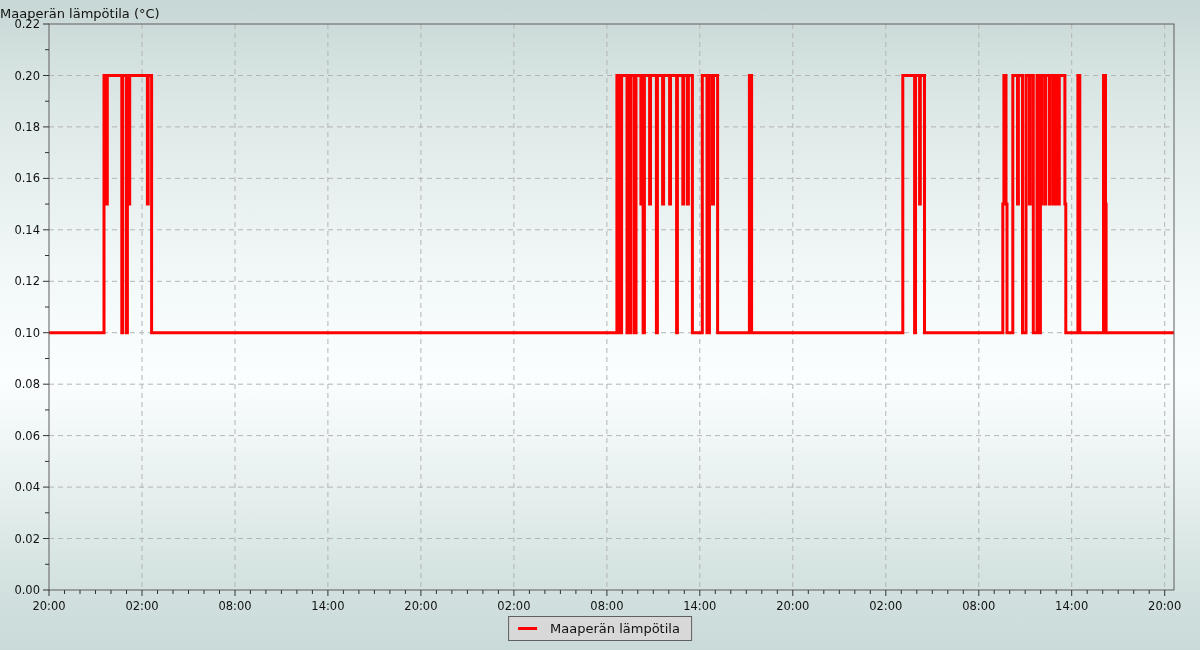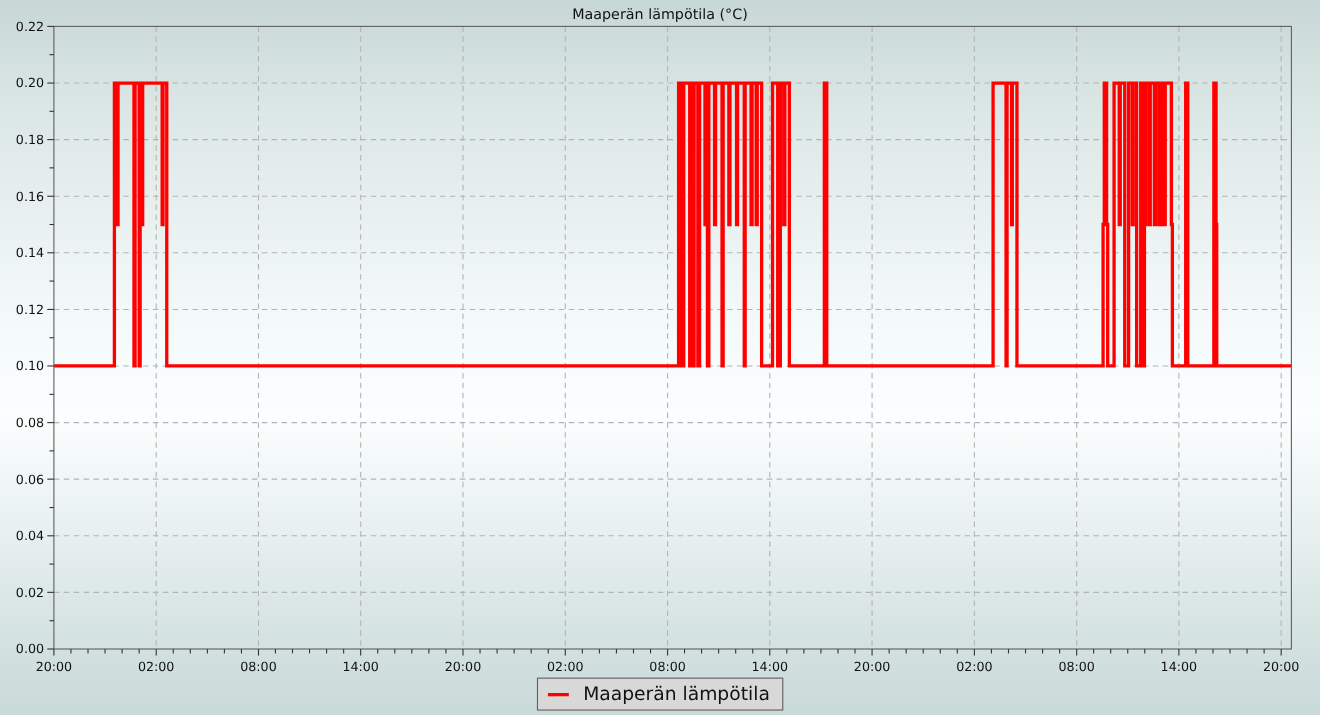--- a/index.html
+++ b/index.html
@@ -9,37 +9,36 @@
     height: 650px;
     overflow: hidden;
     font-family: "DejaVu Sans", "Liberation Sans", sans-serif;
     background: linear-gradient(180deg,
       #c7d7d5 0%, #dce8e6 16%, #f2f8f8 42%, #fbfefe 58%,
       #e8f1f0 74%, #d5e3e1 88%, #c9dad8 100%);
   }
   .chart-title {
     position: absolute;
     top: 6px; left: 0; right: 0;
-    text-align: center;
     font-size: 13px;
     color: #111111;
   }
   svg.plot { position: absolute; inset: 0; }
   .legend {
     position: absolute;
     top: 616px;
     left: 50%;
     transform: translateX(-50%);
     display: flex;
     align-items: center;
     gap: 13px;
     background: #d8d8d8;
     border: 1px solid #5f5f5f;
     padding: 4px 11px 4px 9px;
-    font-size: 17px;
+    font-size: 13px;
     color: #111111;
     white-space: nowrap;
   }
   .legend-line { display: inline-block; width: 19px; height: 3px; background: #ff0000; }
 </style>
 </head>
 <body>
 
 <div class="figure">
   <div class="chart-title">Maaperän lämpötila (°C)</div>

